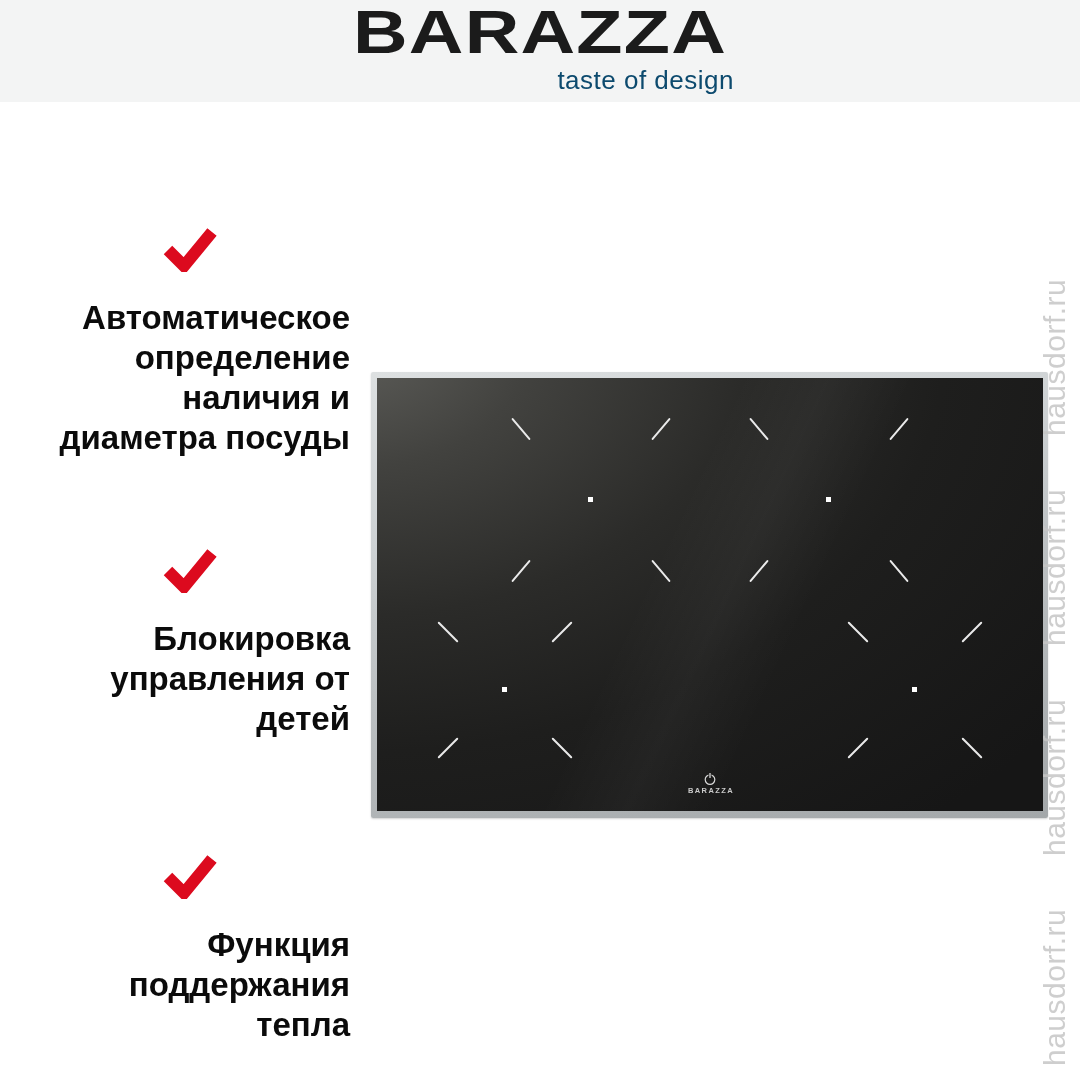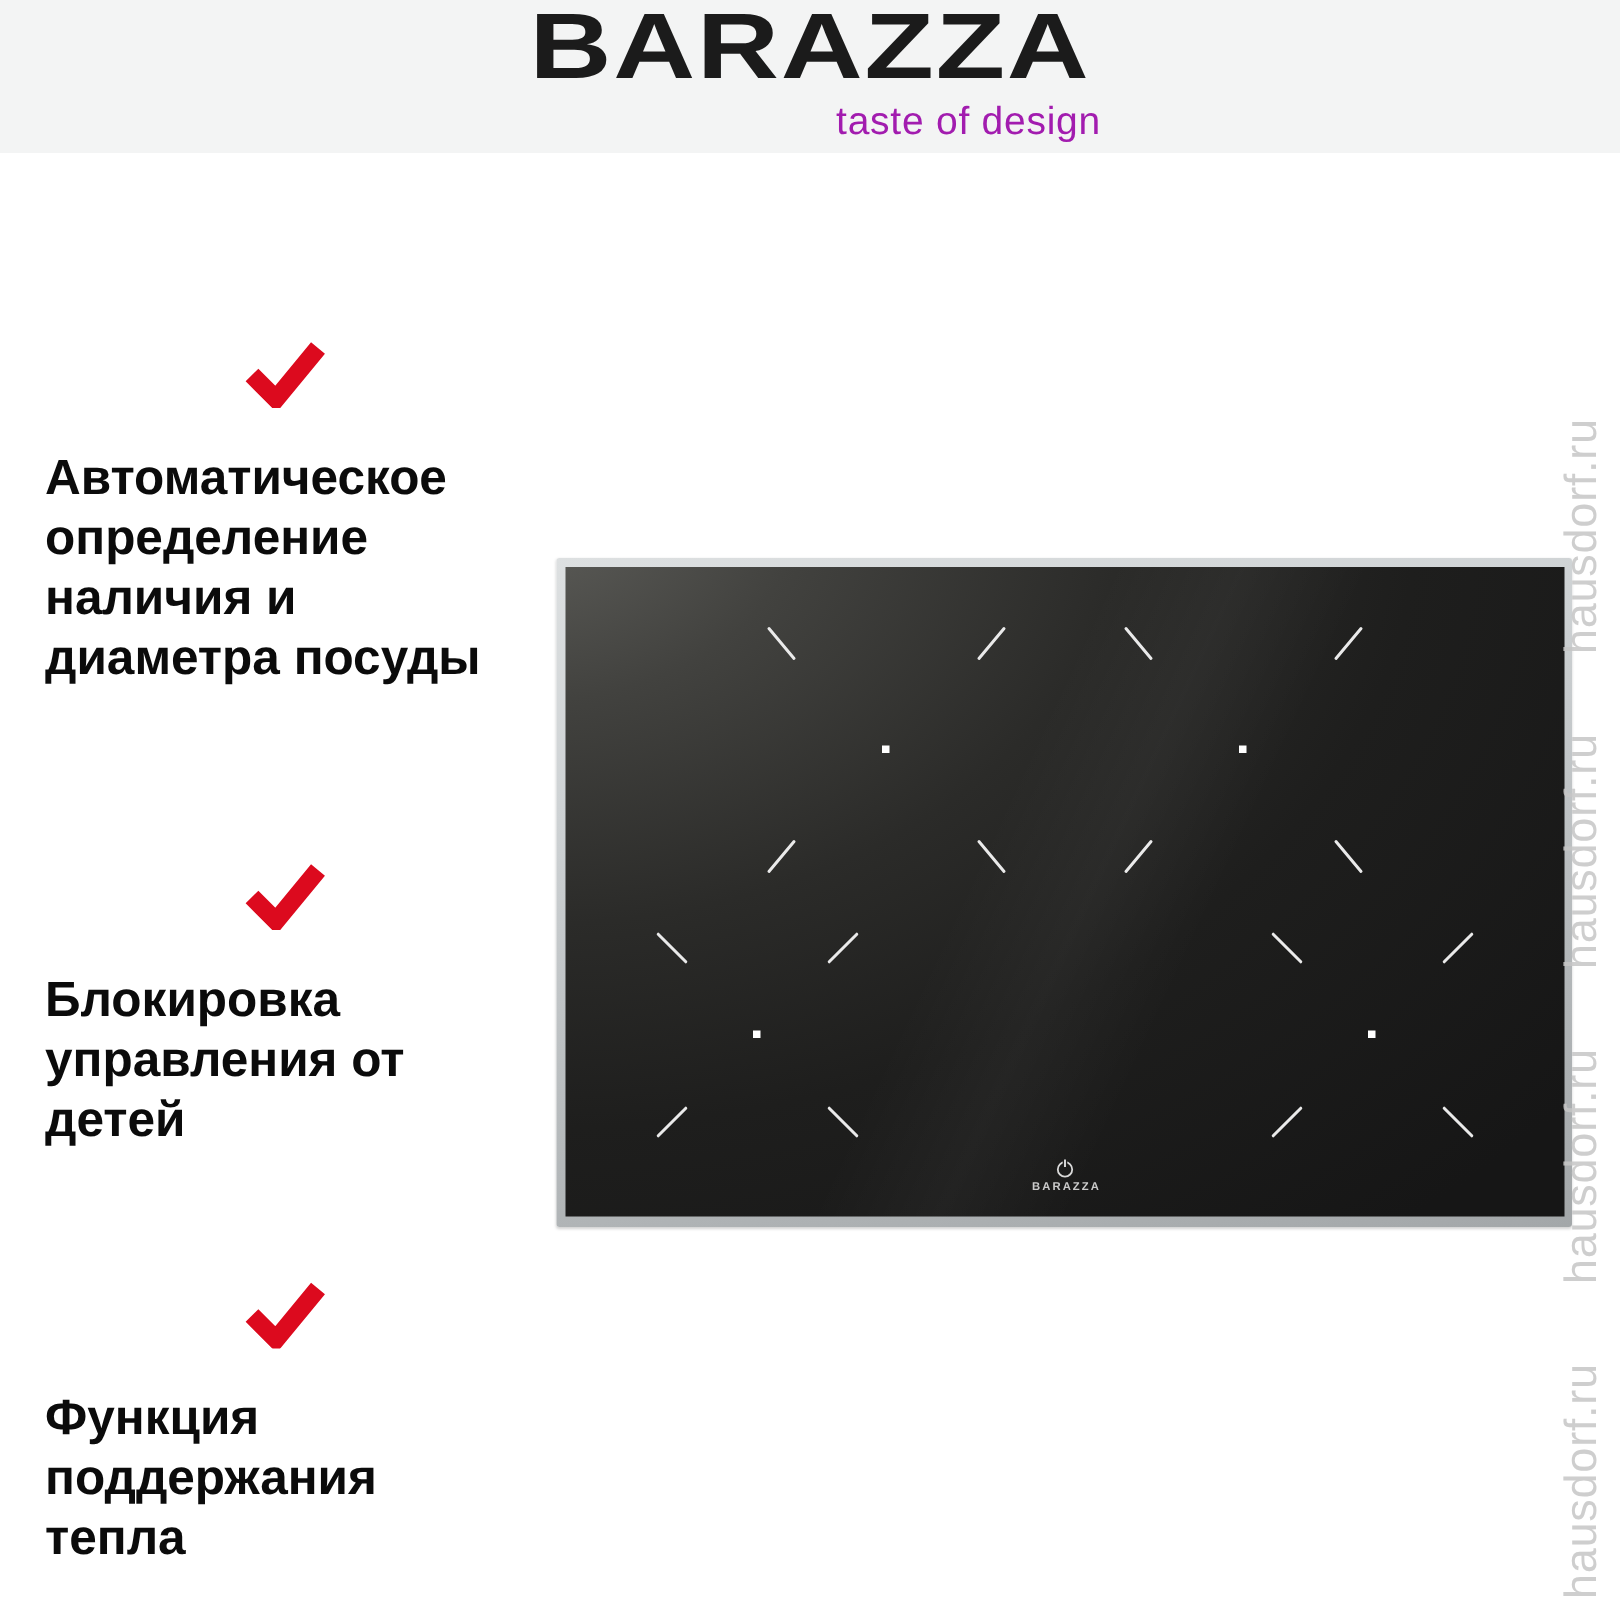--- a/index.html
+++ b/index.html
@@ -7,27 +7,27 @@
   body { font-family:"Liberation Sans", sans-serif; background:#ffffff; overflow:hidden; }
   .canvas { position:relative; width:1080px; height:820px; background:#ffffff; }
 
   
   .header { position:absolute; left:0; top:0; width:1080px; height:102px;
             background:#f3f4f4; display:flex; justify-content:center; align-items:flex-start; }
   .brand-block { width:400px; margin-top:4px; display:flex; flex-direction:column; }
   .brand-name { font-size:62px; font-weight:bold; color:#1b1b1b; line-height:56px;
                 text-align:center; letter-spacing:1px; transform:scaleX(1.22);
                 transform-origin:50% 50%; white-space:nowrap; }
-  .brand-tagline { font-size:26px; font-weight:normal; color:#a21caf; text-align:right;
+  .brand-tagline { font-size:26px; font-weight:normal; color:#0c4a6e; text-align:right;
                    margin-top:5px; letter-spacing:0.5px; padding-right:6px; }
 
   
-  .feature { position:absolute; left:30px; width:320px; text-align:left; }
+  .feature { position:absolute; left:30px; width:320px; text-align:right; }
   .feature-1 { top:226px; }
-  .feature-2 { top:574px; }
+  .feature-2 { top:547px; }
   .feature-3 { top:853px; }
   .check { display:block; margin:0 auto 26px auto; }
   .feature-text { font-size:33px; line-height:40px; font-weight:bold; color:#0b0b0b;
                   white-space:pre-line; }
 
   
   .hob { position:absolute; left:371px; top:372px; width:677px; height:446px;
          background:linear-gradient(168deg,#dde0e1 0%,#cdd1d3 30%,#b6babc 65%,#a3a7a9 100%);
          border-radius:2px; box-shadow:0 1px 2px rgba(0,0,0,0.18); }
   .hob-surface { position:absolute; left:6px; top:6px; right:5px; bottom:7px;

